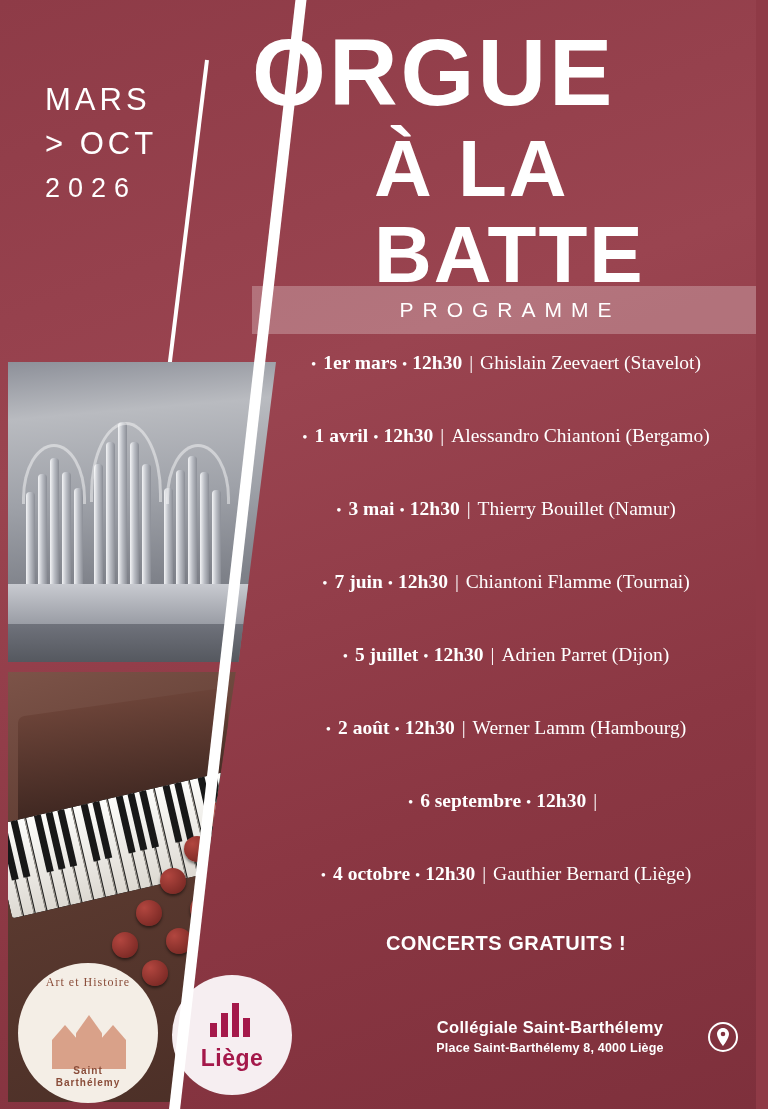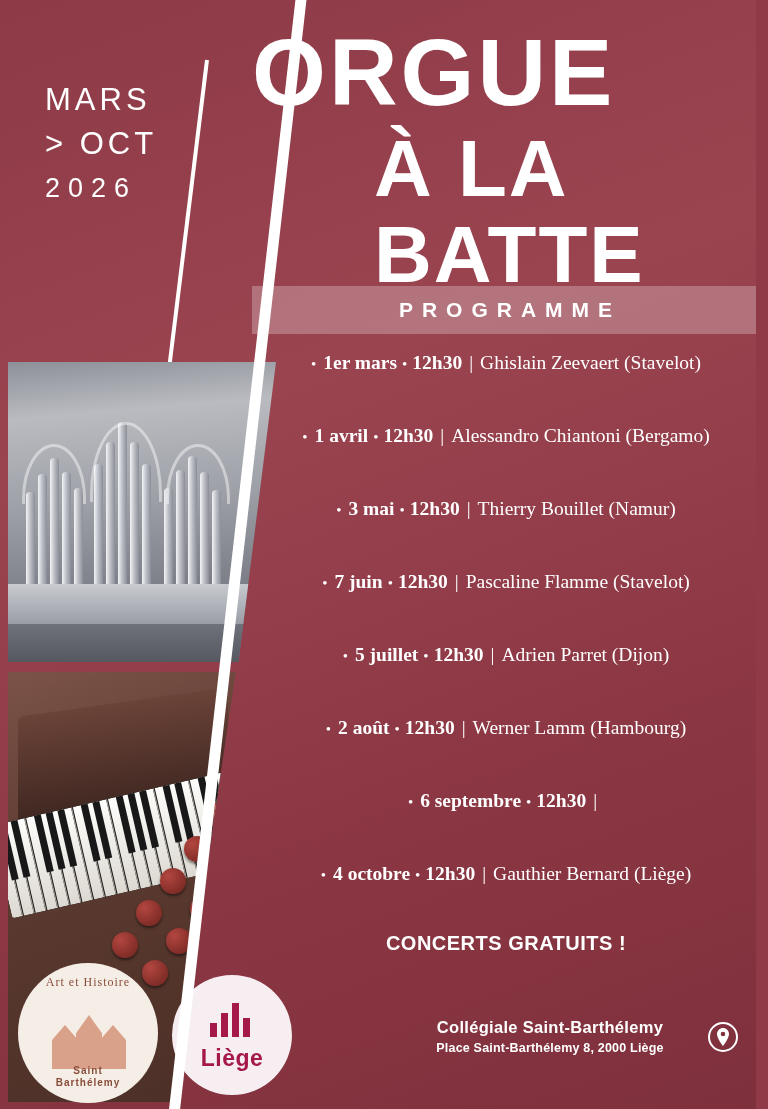--- a/index.html
+++ b/index.html
@@ -213,21 +213,21 @@
   .programme-bar {
     position: absolute;
     left: 252px; top: 286px;
     width: 516px; height: 48px;
     background: rgba(255,255,255,.26);
     display: flex; align-items: center; justify-content: center;
   }
   .programme-bar span {
     color: #ffffff;
     font-size: 21px;
-    font-weight: bold;
+    font-weight: normal;
     letter-spacing: 9px;
   }
 
   .program-list {
     position: absolute;
     left: 252px; top: 352px;
     width: 508px;
   }
   .program-row {
     display: flex;
@@ -448,21 +448,21 @@
       <span class="p-pipe">|</span>
       <span class="p-artist">Thierry Bouillet (Namur)</span>
     </div>
 
     <div class="program-row">
       <span class="bullet">•</span>
       <span class="p-date">7 juin</span>
       <span class="p-sep bullet">•</span>
       <span class="p-time">12h30</span>
       <span class="p-pipe">|</span>
-      <span class="p-artist">Pascaline Flamme (Stavelot)</span>
+      <span class="p-artist">Chiantoni Flamme (Tournai)</span>
     </div>
 
     <div class="program-row">
       <span class="bullet">•</span>
       <span class="p-date">5 juillet</span>
       <span class="p-sep bullet">•</span>
       <span class="p-time">12h30</span>
       <span class="p-pipe">|</span>
       <span class="p-artist">Adrien Parret (Dijon)</span>
     </div>
@@ -492,21 +492,21 @@
       <span class="p-pipe">|</span>
       <span class="p-artist">Gauthier Bernard (Liège)</span>
     </div>
 
   </div>
 
   <div class="free-concert">CONCERTS GRATUITS !</div>
 
   <div class="venue">
     <div class="venue-name">Collégiale Saint-Barthélemy</div>
-    <div class="venue-addr">Place Saint-Barthélemy 8, 2000 Liège</div>
+    <div class="venue-addr">Place Saint-Barthélemy 8, 4000 Liège</div>
   </div>
 
   <div class="pin">
     <svg width="14" height="18" viewBox="0 0 14 18" aria-hidden="true">
       <path d="M7 0C3.7 0 1 2.7 1 6c0 4.5 6 12 6 12s6-7.5 6-12c0-3.3-2.7-6-6-6zm0 8.3A2.3 2.3 0 1 1 7 3.7a2.3 2.3 0 0 1 0 4.6z" fill="#ffffff"></path>
     </svg>
   </div>
 
 </div>
 

